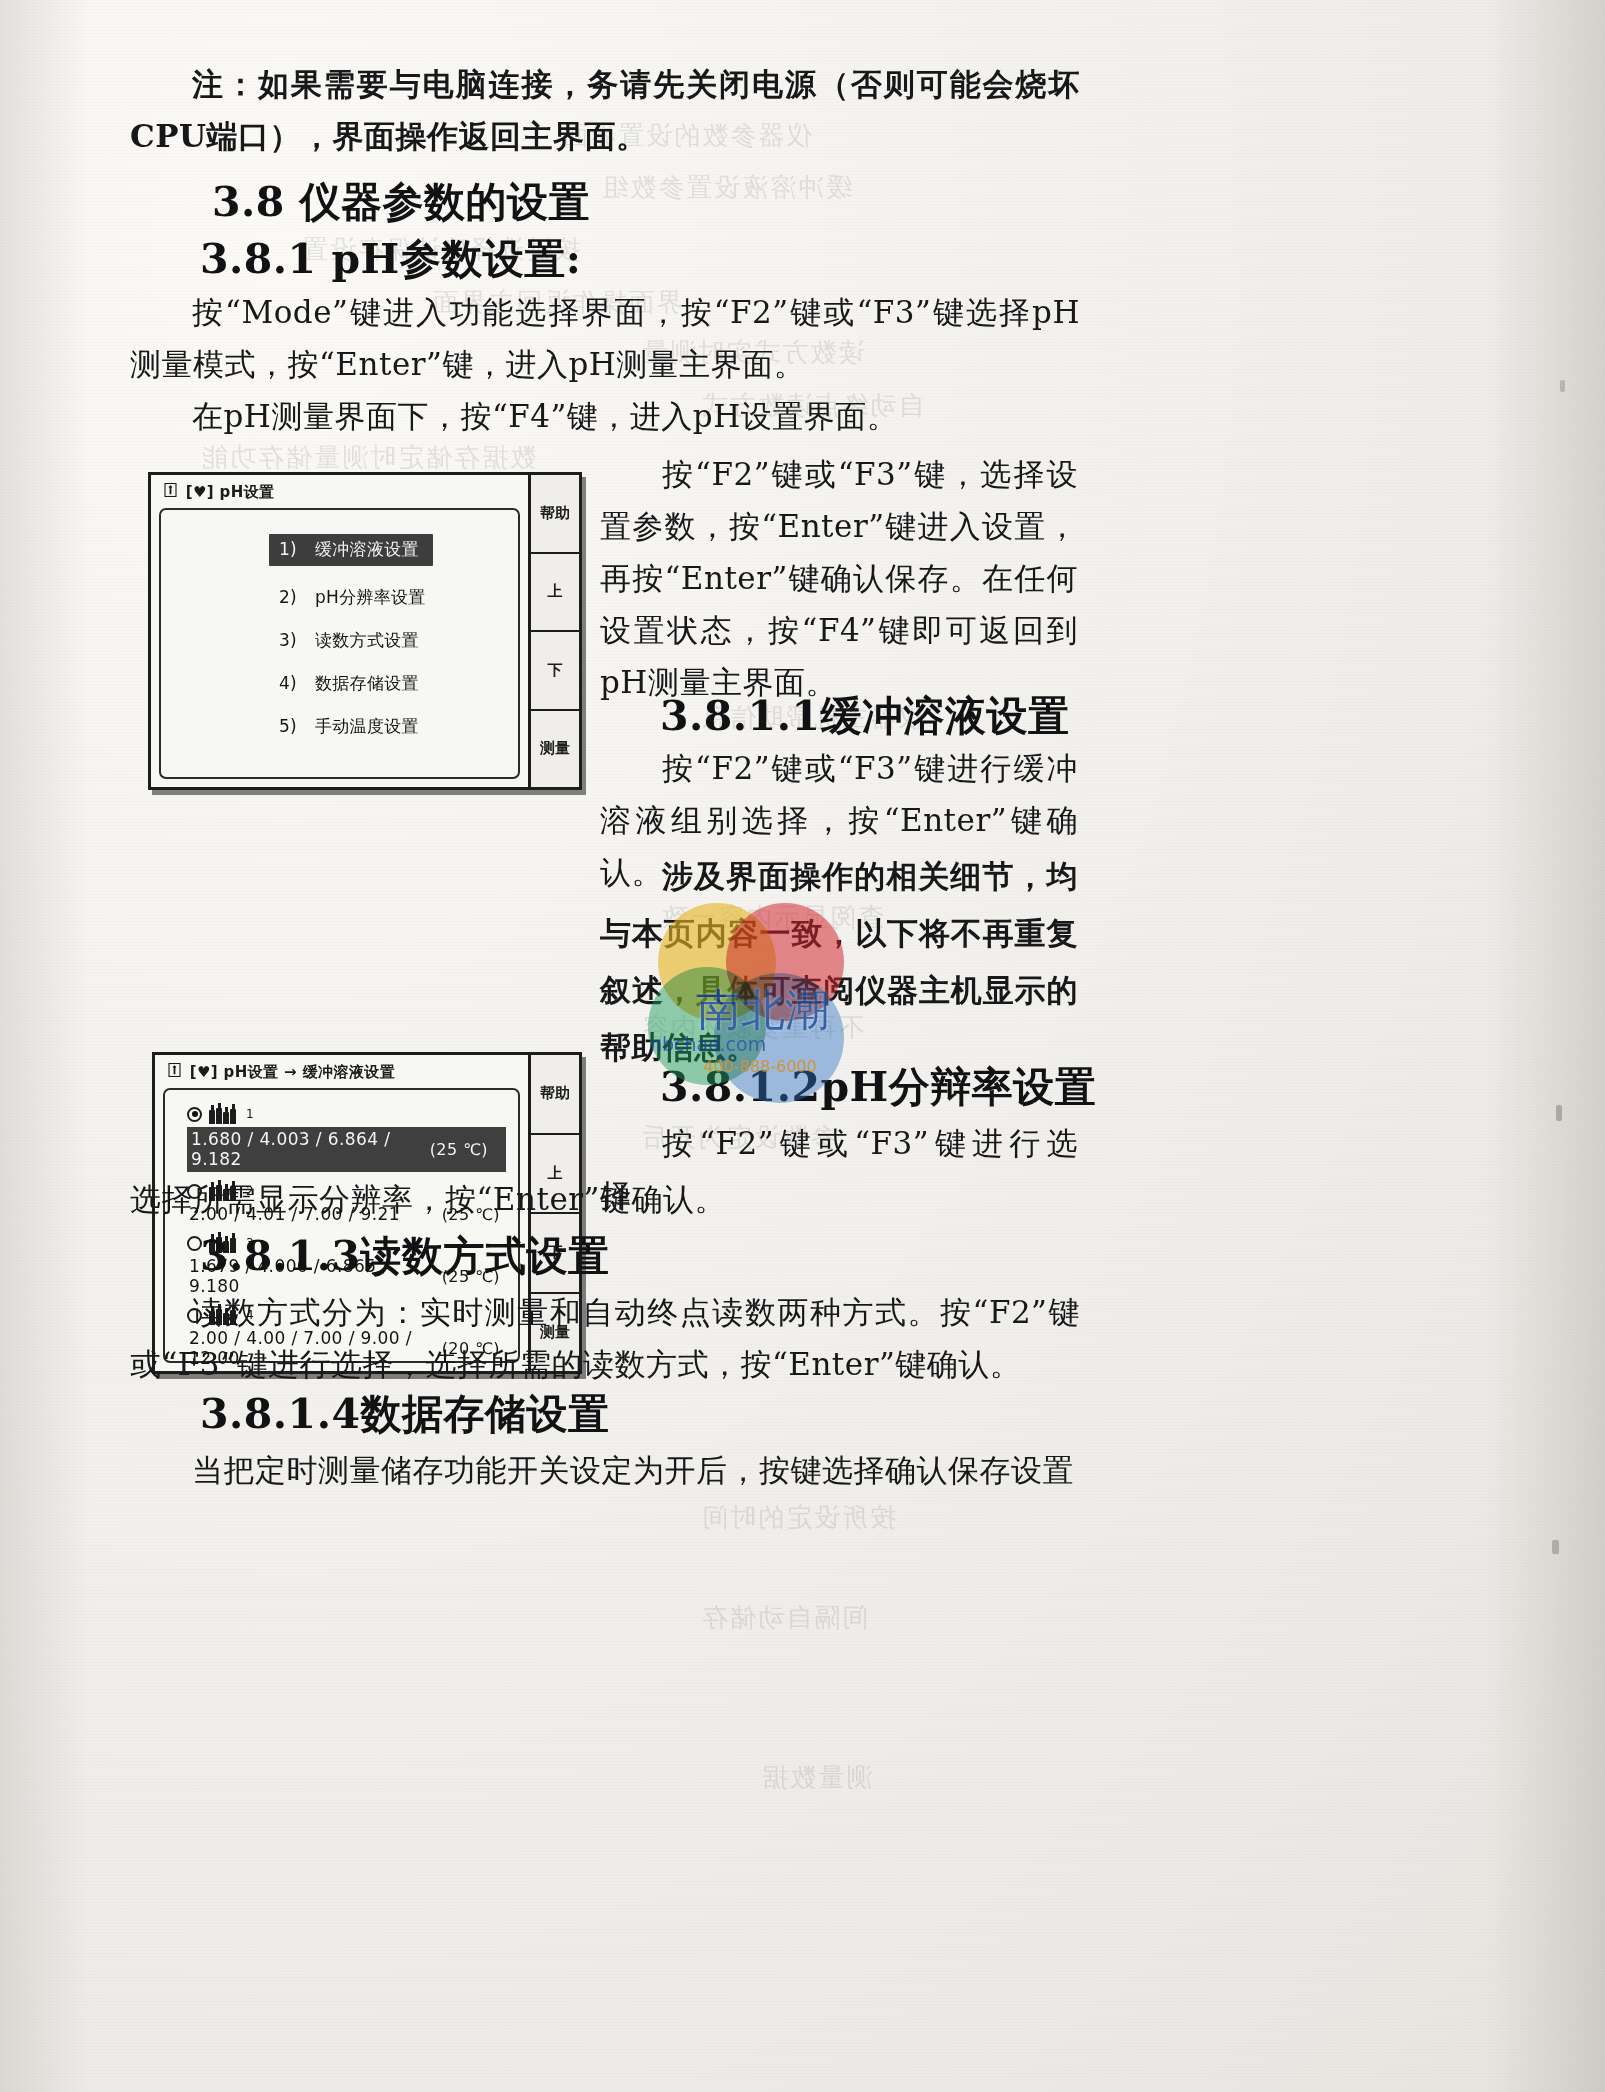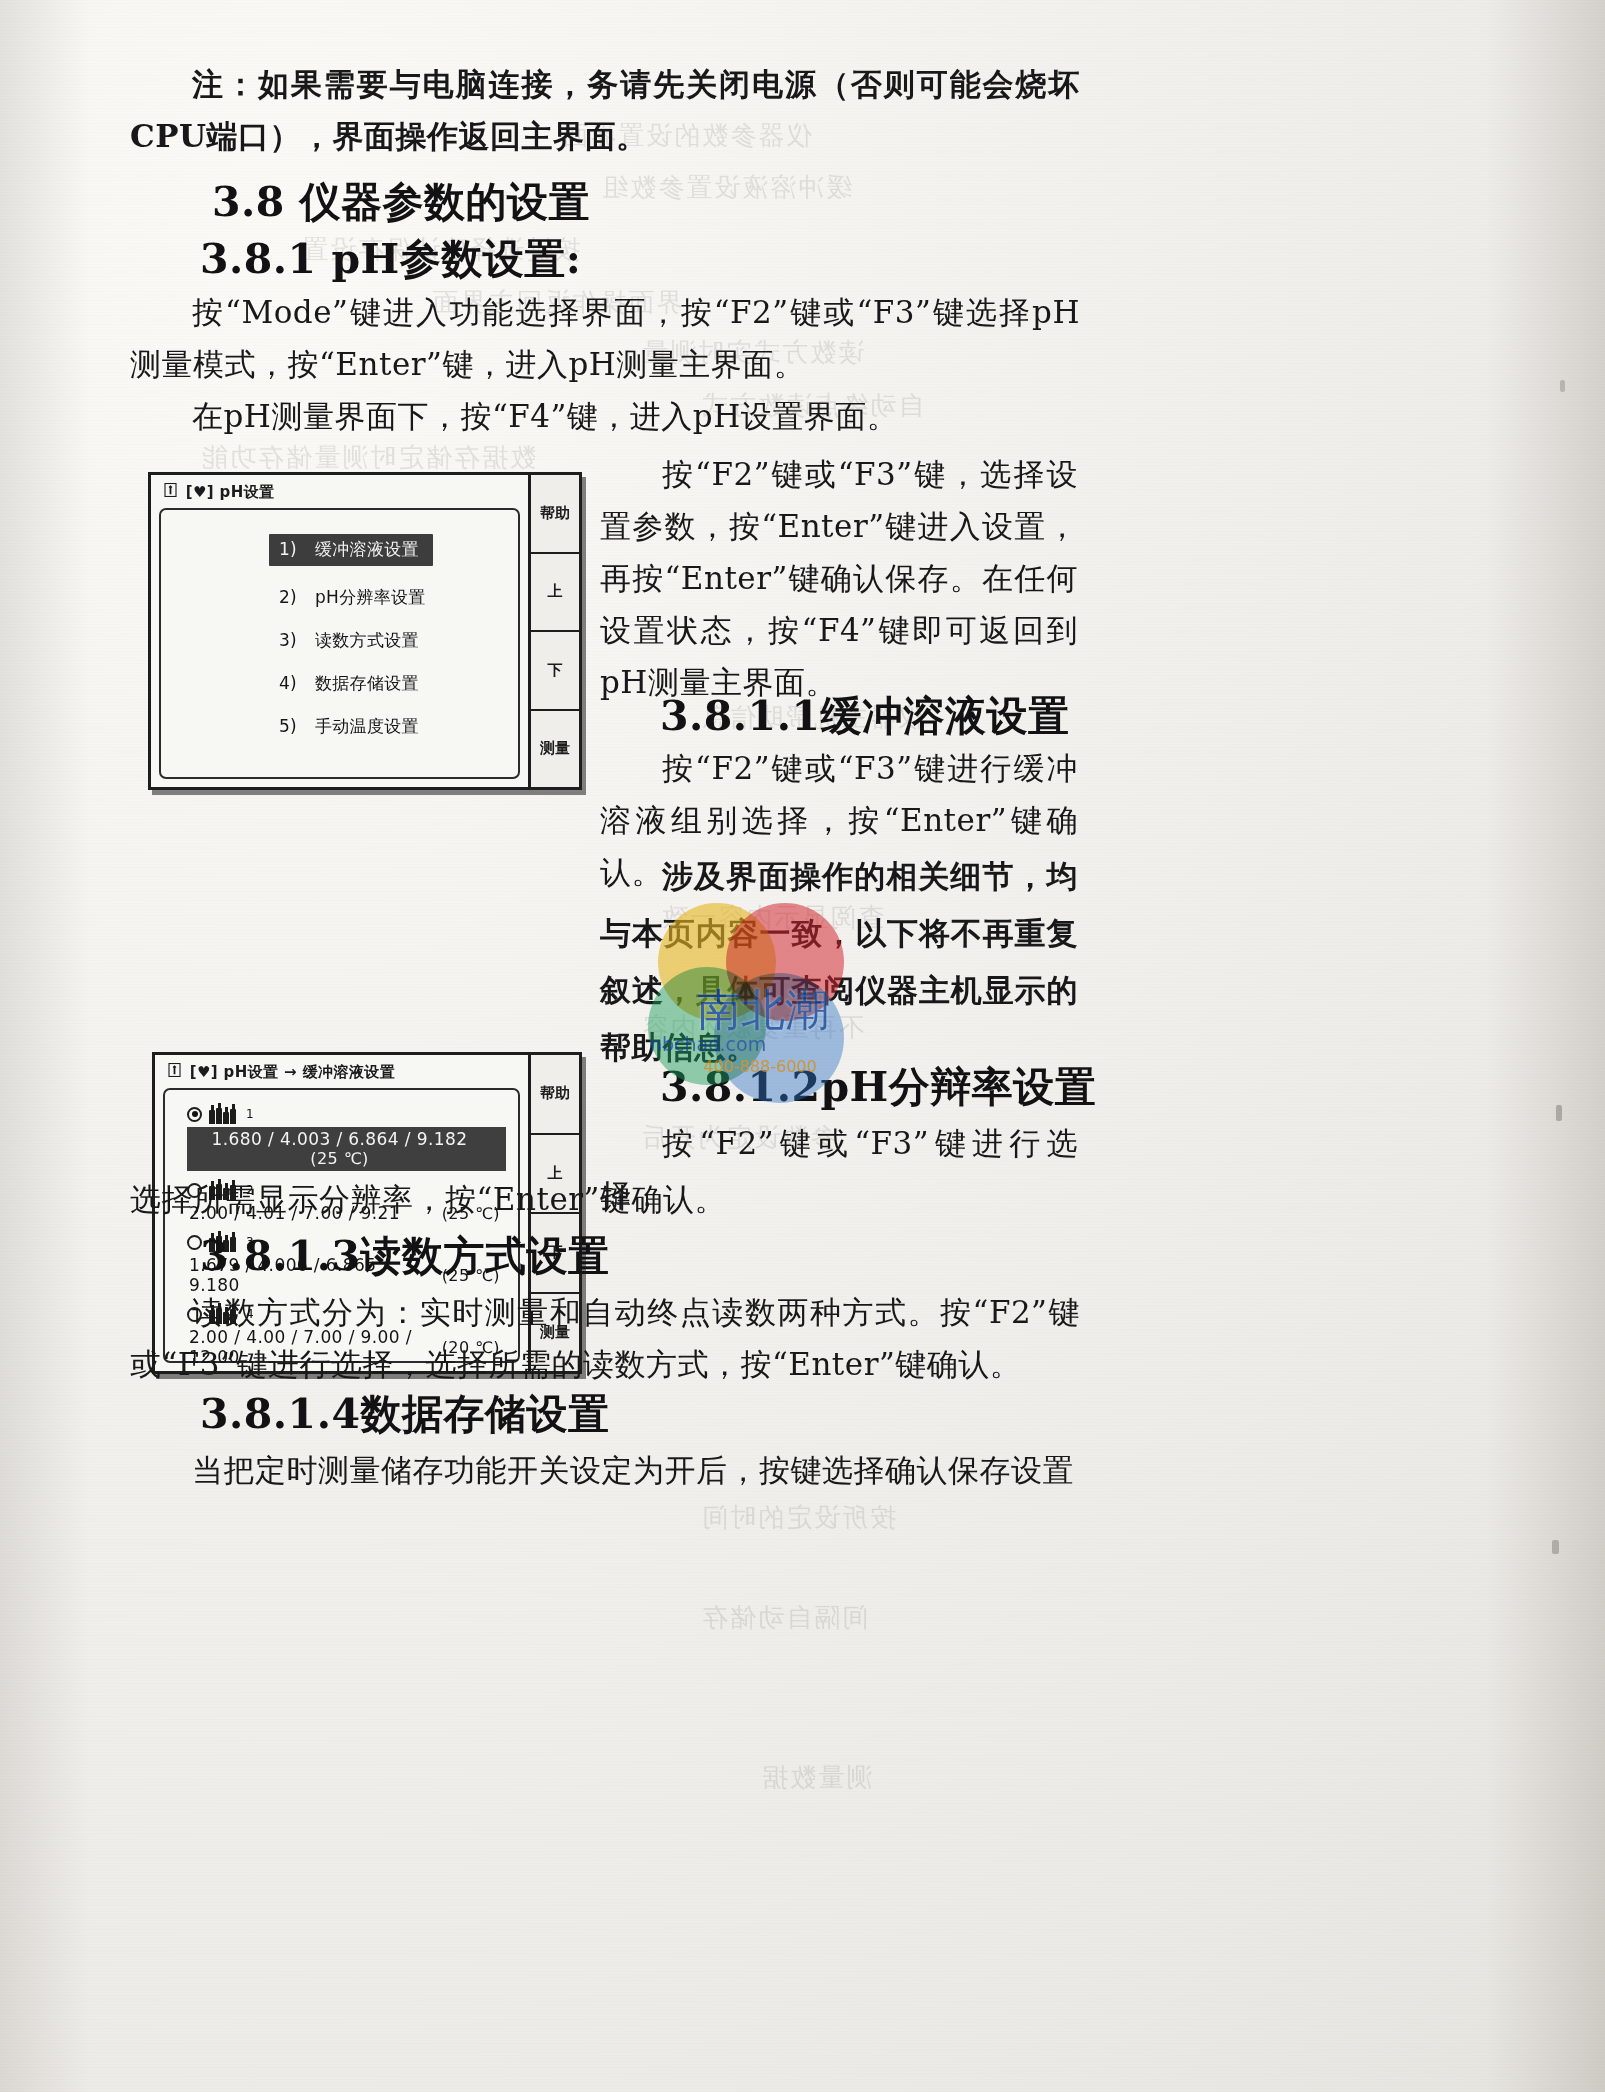--- a/index.html
+++ b/index.html
@@ -135,21 +135,21 @@
     content:"";position:absolute;left:1.5px;top:-5px;width:3px;height:5px;background:#1c1c1c;
   }
   .b1{height:14px}.b2{height:16px}.b3{height:12px}.b4{height:15px}
   .grp-no{font-size:12px;color:#141414;margin-left:3px;}
   .buf-val-row{
     display:flex;align-items:center;justify-content:space-between;
     font-size:17px;color:#141414;letter-spacing:0.4px;
     padding-left:2px;padding-right:6px;
   }
   .buf-val-row.sel{
-    background:#3f3f3f;color:#f4f4f4;padding:2px 18px 3px 4px;flex-direction:column;
+    background:#3f3f3f;color:#f4f4f4;padding:2px 18px 3px 4px;
   }
   .buf-temp{font-size:16px;white-space:nowrap;}
 
   
   .wm{
     position:absolute;left:640px;top:895px;width:230px;height:230px;
     pointer-events:none;opacity:.85;
   }
   .wm .ring{
     position:absolute;border-radius:50%;mix-blend-mode:multiply;

